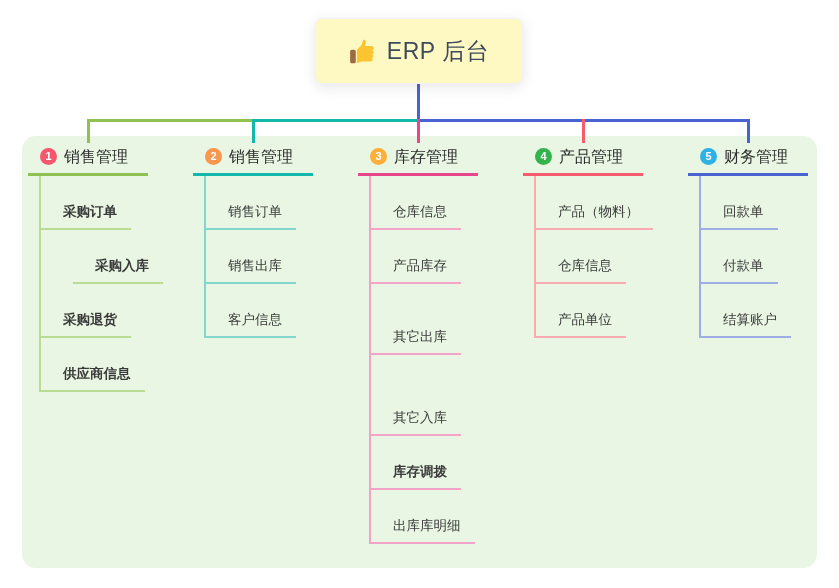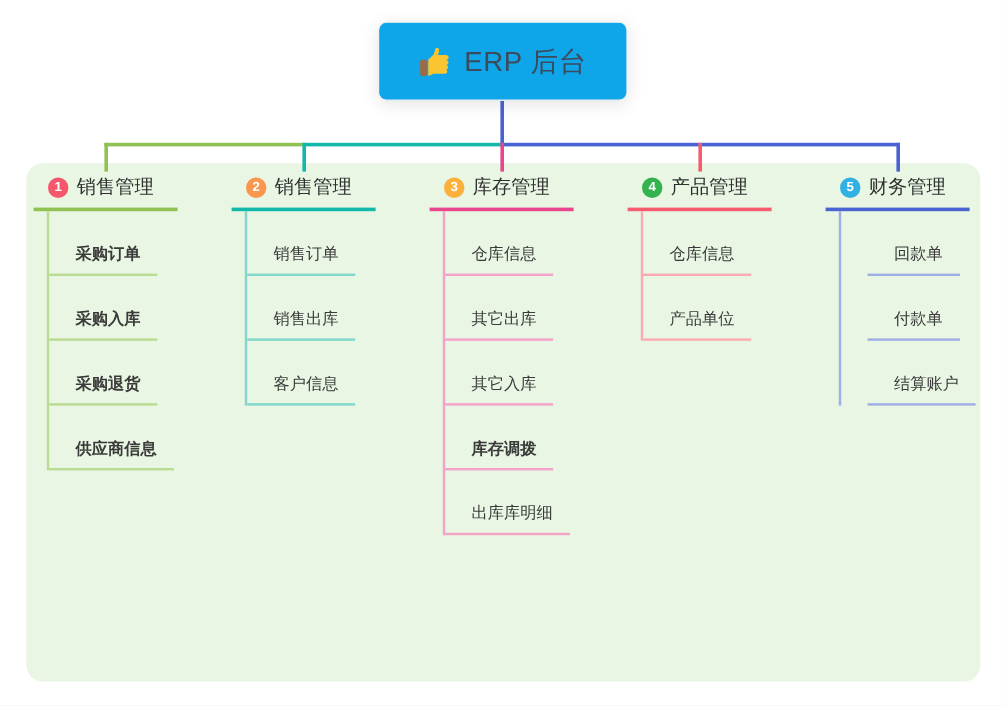--- a/index.html
+++ b/index.html
@@ -7,21 +7,21 @@
     width:839px;height:588px;position:relative;overflow:hidden;
     background:#ffffff;
     font-family:"Liberation Sans","DejaVu Sans",sans-serif;
   }
   .panel{
     position:absolute;left:22px;top:136px;width:795px;height:432px;
     border-radius:14px;
   }
   .root-card{
     position:absolute;left:315px;top:18px;width:208px;height:66px;
-    background:#0ea5e9;border:1px solid #f2f2f2;border-radius:7px;
+    background:#fef9c3;border:1px solid #f2f2f2;border-radius:7px;
     box-shadow:0 3px 14px rgba(0,0,0,.10);
     display:flex;align-items:center;justify-content:center;gap:11px;
     font-size:23px;color:#3d4a5c;letter-spacing:.5px;cursor:pointer;
     box-sizing:border-box;z-index:3;
   }
   .thumb-icon{display:inline-flex;width:27px;height:27px;}
   .line{position:absolute;z-index:2;}
   .branch{position:absolute;top:146px;z-index:3;}
   .branch-header{
     width:120px;box-sizing:border-box;display:flex;align-items:center;gap:7px;
@@ -68,21 +68,21 @@
     <div class="line" style="left: 747px; top: 119px; width: 3px; height: 24px; background: rgb(74, 99, 211);"></div>
   </div>
 <div id="branches">
     <div class="branch" style="left: 28px;">
       <div class="branch-header" style="border-bottom-color: rgb(143, 193, 83);">
         <span class="badge" style="background: rgb(245, 87, 109);">1</span>
         <span>销售管理</span>
       </div>
       <div class="children" style="border-left-color: rgb(185, 220, 146); font-weight: bold;">
         <div class="child" style="border-bottom-color: rgb(185, 220, 146);">采购订单</div>
-        <div class="child" style="border-bottom-color: rgb(185, 220, 146);">采购入库</div>
+        <div class="child" style="border-bottom-color: rgb(185, 220, 146); margin-left: 32px;">采购入库</div>
         <div class="child" style="border-bottom-color: rgb(185, 220, 146);">采购退货</div>
         <div class="child" style="border-bottom-color: rgb(185, 220, 146);">供应商信息</div>
       </div>
     </div>
     <div class="branch" style="left: 193px;">
       <div class="branch-header" style="border-bottom-color: rgb(20, 184, 171);">
         <span class="badge" style="background: rgb(249, 151, 78);">2</span>
         <span>销售管理</span>
       </div>
       <div class="children" style="border-left-color: rgb(130, 214, 204);">
@@ -91,40 +91,42 @@
         <div class="child" style="border-bottom-color: rgb(130, 214, 204);">客户信息</div>
       </div>
     </div>
     <div class="branch" style="left: 358px;">
       <div class="branch-header" style="border-bottom-color: rgb(232, 71, 141);">
         <span class="badge" style="background: rgb(252, 176, 60);">3</span>
         <span>库存管理</span>
       </div>
       <div class="children" style="border-left-color: rgb(243, 162, 200);">
         <div class="child" style="border-bottom-color: rgb(243, 162, 200);">仓库信息</div>
-        <div class="child" style="border-bottom-color: rgb(243, 162, 200);">其它出库</div>
-        <div class="child" style="border-bottom-color: rgb(243, 162, 200);">其它入库</div>
+        <div class="child" style="border-bottom-color: rgb(243, 162, 200);">产品库存</div>
+        <div class="child" style="border-bottom-color: rgb(243, 162, 200); margin-top: 17px;">其它出库</div>
+        <div class="child" style="border-bottom-color: rgb(243, 162, 200); margin-top: 27px;">其它入库</div>
         <div class="child" style="border-bottom-color: rgb(243, 162, 200); font-weight: bold;">库存调拨</div>
         <div class="child" style="border-bottom-color: rgb(243, 162, 200);">出库库明细</div>
       </div>
     </div>
     <div class="branch" style="left: 523px;">
       <div class="branch-header" style="border-bottom-color: rgb(247, 92, 110);">
         <span class="badge" style="background: rgb(51, 179, 77);">4</span>
         <span>产品管理</span>
       </div>
       <div class="children" style="border-left-color: rgb(251, 170, 178);">
+        <div class="child" style="border-bottom-color: rgb(251, 170, 178);">产品（物料）</div>
         <div class="child" style="border-bottom-color: rgb(251, 170, 178);">仓库信息</div>
         <div class="child" style="border-bottom-color: rgb(251, 170, 178);">产品单位</div>
       </div>
     </div>
     <div class="branch" style="left: 688px;">
       <div class="branch-header" style="border-bottom-color: rgb(74, 99, 211);">
         <span class="badge" style="background: rgb(47, 177, 227);">5</span>
         <span>财务管理</span>
       </div>
-      <div class="children" style="border-left-color: rgb(157, 174, 228); padding-left: 22px;">
+      <div class="children" style="border-left-color: rgb(157, 174, 228);">
         <div class="child" style="border-bottom-color: rgb(157, 174, 228);">回款单</div>
         <div class="child" style="border-bottom-color: rgb(157, 174, 228);">付款单</div>
         <div class="child" style="border-bottom-color: rgb(157, 174, 228);">结算账户</div>
       </div>
     </div>
   </div>
 
 </body></html>

